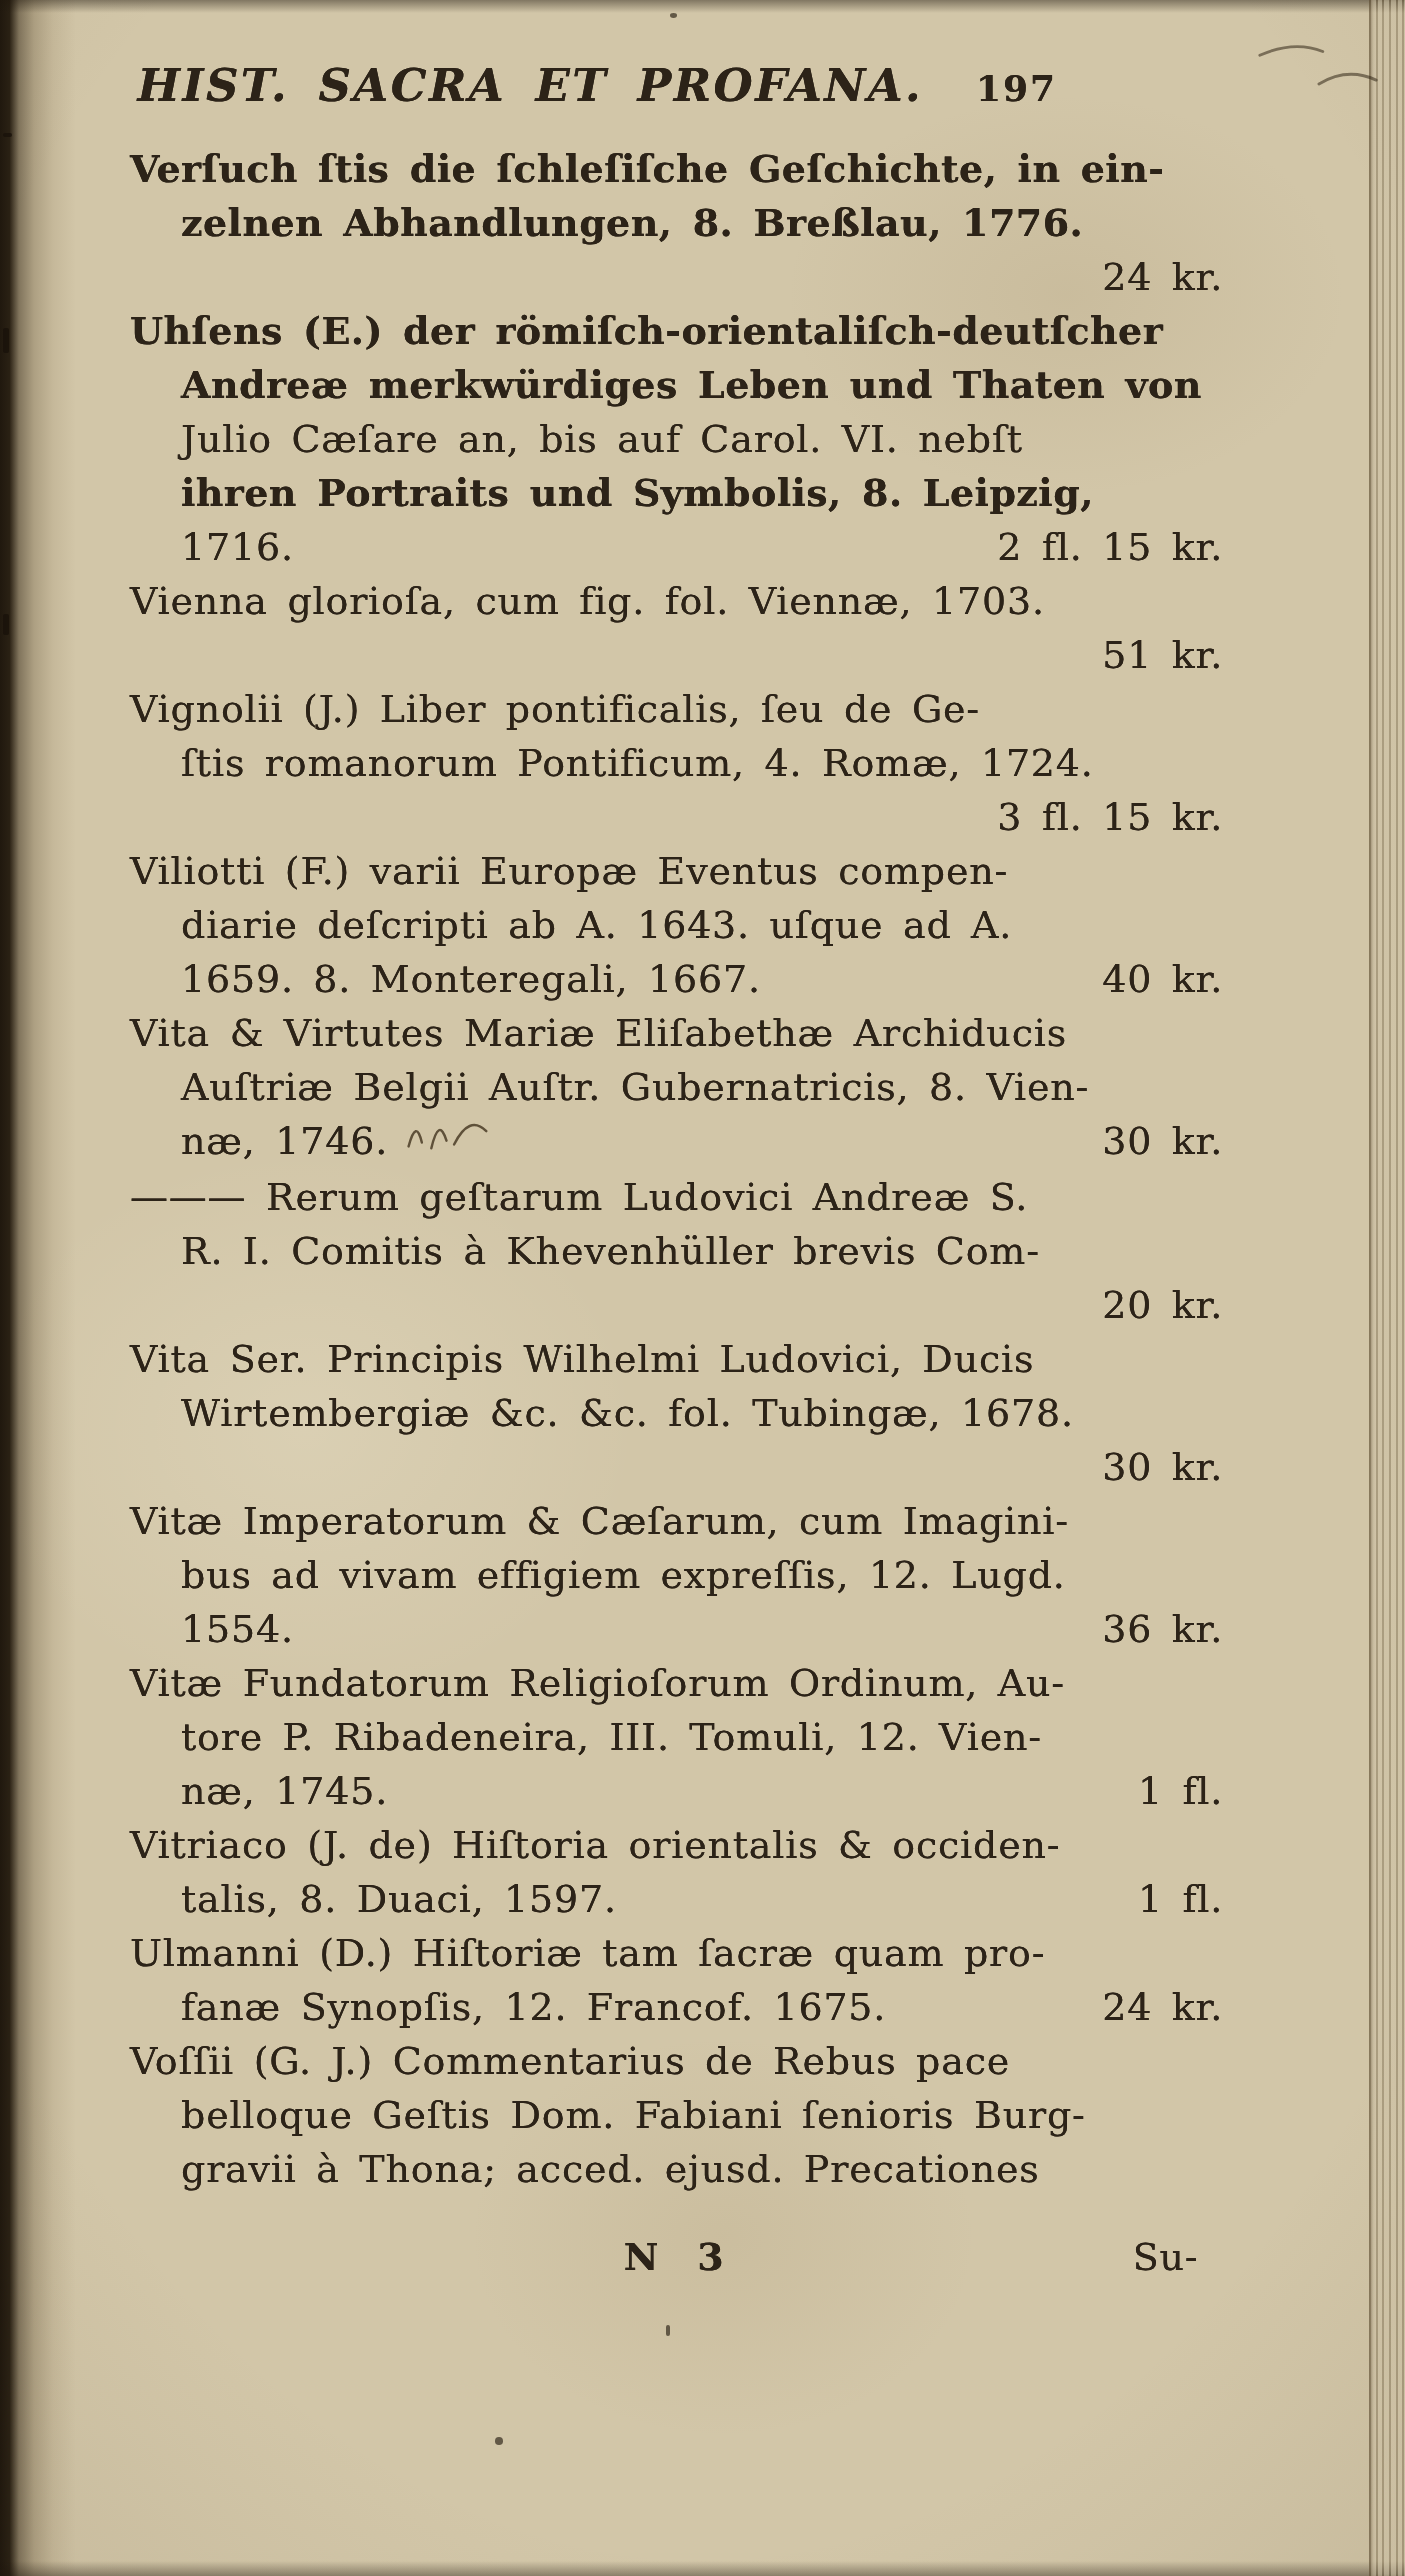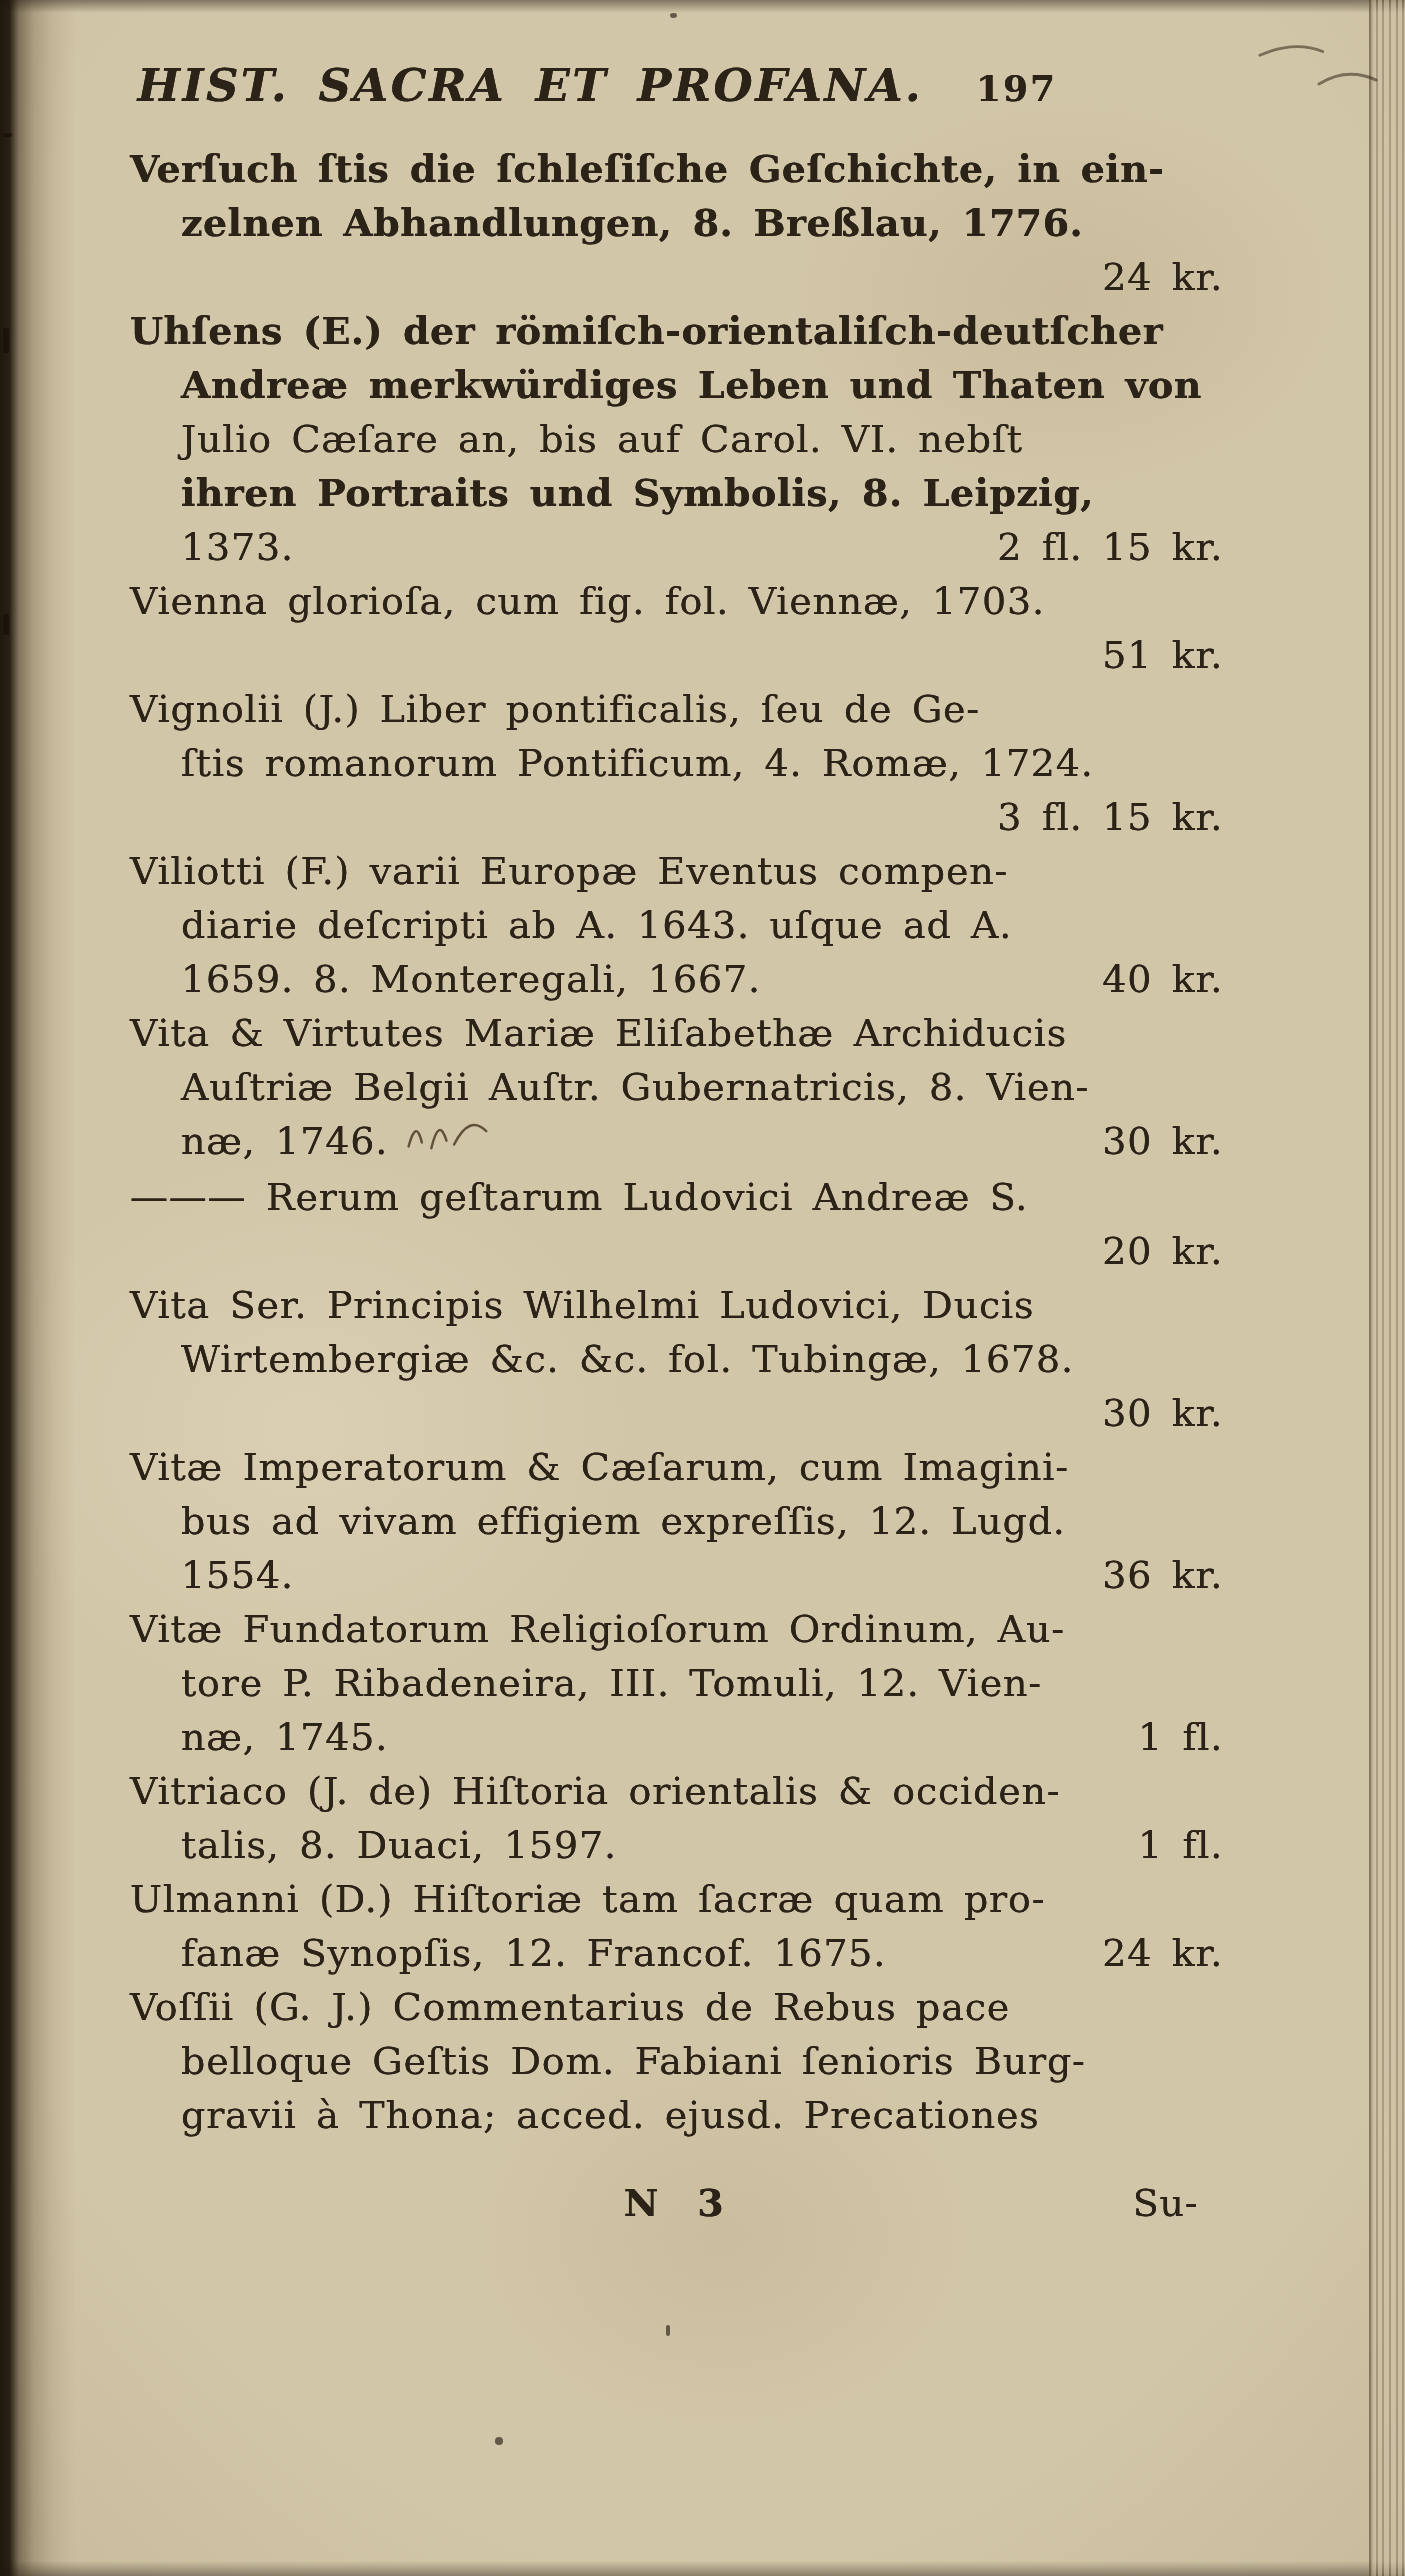--- a/index.html
+++ b/index.html
@@ -112,21 +112,21 @@
           <div class="line indent fraktur">
             <span class="t">Andreæ merkwürdiges Leben und Thaten von</span>
           </div>
           <div class="line indent">
             <span class="t">Julio Cæſare an, bis auf Carol. VI. nebſt</span>
           </div>
           <div class="line indent fraktur">
             <span class="t">ihren Portraits und Symbolis, 8. Leipzig,</span>
           </div>
           <div class="line indent">
-            <span class="t">1373.</span>
+            <span class="t">1716.</span>
             <span class="price">2 fl. 15 kr.</span>
           </div>
         </div>
         <div class="entry">
           <div class="line">
             <span class="t">Vienna glorioſa, cum fig. fol. Viennæ, 1703.</span>
           </div>
           <div class="line">
             <span class="t"></span>
             <span class="price">51 kr.</span>
@@ -169,20 +169,23 @@
                 <path d="M8 34 Q16 4 22 30 M32 36 Q40 2 48 28 M56 32 Q72 0 90 18" fill="none" stroke="#4c3d27" stroke-width="2.6" stroke-linecap="round"></path>
               </svg></span>
             <span class="price">30 kr.</span>
           </div>
         </div>
         <div class="entry">
           <div class="line">
             <span class="t">——— Rerum geſtarum Ludovici Andreæ S.</span>
           </div>
           <div class="line indent">
+            <span class="t">R. I. Comitis à Khevenhüller brevis Com-</span>
+          </div>
+          <div class="line indent">
             <span class="price">20 kr.</span>
           </div>
         </div>
         <div class="entry">
           <div class="line">
             <span class="t">Vita Ser. Principis Wilhelmi Ludovici, Ducis</span>
           </div>
           <div class="line indent">
             <span class="t">Wirtembergiæ &amp;c. &amp;c. fol. Tubingæ, 1678.</span>
           </div>

